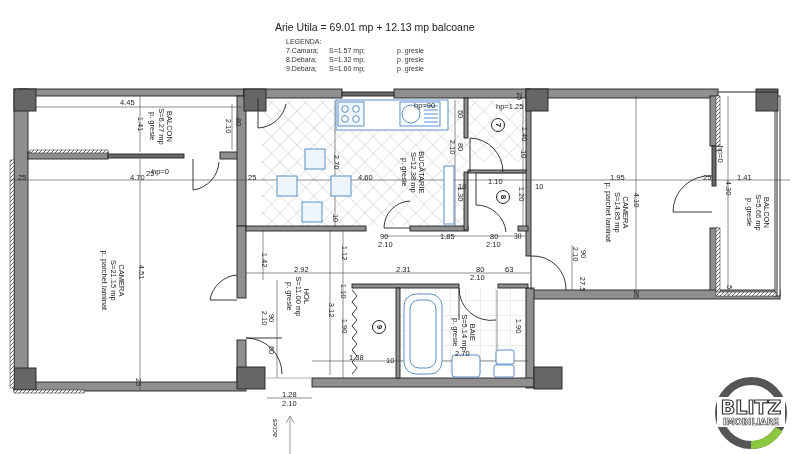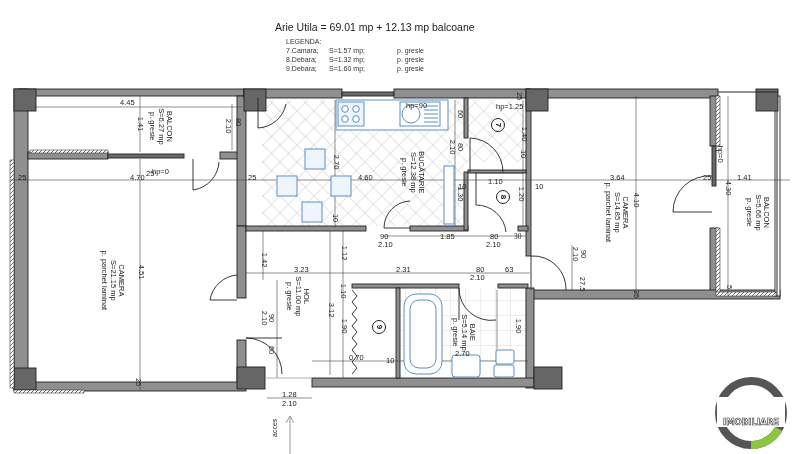--- a/index.html
+++ b/index.html
@@ -263,21 +263,21 @@
 <div class="dim" style="left:120px;top:99px;">4.45</div>
 <div class="vtxt" style="left:130px;top:120px;width:20px;">1.41</div>
 <div class="vtxt" style="left:228px;top:118px;width:20px;">80</div>
 <div class="vtxt" style="left:218px;top:122px;width:20px;">2.10</div>
 <div class="dim" style="left:130px;top:174px;">4.70</div>
 <div class="dim" style="left:146px;top:170px;">25</div>
 <div class="dim" style="left:152px;top:168px;">hp=0</div>
 <div class="dim" style="left:18px;top:174px;">25</div>
 <div class="dim" style="left:248px;top:174px;">25</div>
 
-<div class="dim" style="left:360px;top:102px;padding-left:46px;">hp=90</div>
+<div class="dim" style="left:368px;top:102px;padding-left:46px;">hp=90</div>
 <div class="dim" style="left:496px;top:103px;">hp=1.25</div>
 <div class="vtxt" style="left:452px;top:110px;width:16px;">60</div>
 <div class="vtxt" style="left:452px;top:143px;width:16px;">80</div>
 <div class="vtxt" style="left:442px;top:143px;width:20px;">2.10</div>
 <div class="vtxt" style="left:326px;top:158px;width:20px;">2.70</div>
 <div class="dim" style="left:358px;top:174px;">4.60</div>
 <div class="vtxt" style="left:514px;top:130px;width:20px;">1.40</div>
 <div class="vtxt" style="left:516px;top:150px;width:14px;">10</div>
 <div class="dim" style="left:488px;top:178px;">1.10</div>
 <div class="dim" style="left:458px;top:183px;">10</div>
@@ -286,61 +286,62 @@
 <div class="dim" style="left:535px;top:183px;">10</div>
 <div class="vtxt" style="left:328px;top:214px;width:14px;">10</div>
 
 <div class="dim" style="left:380px;top:233px;">90</div>
 <div class="dim" style="left:378px;top:241px;">2.10</div>
 <div class="dim" style="left:440px;top:233px;">1.85</div>
 <div class="dim" style="left:490px;top:233px;">80</div>
 <div class="dim" style="left:486px;top:241px;">2.10</div>
 <div class="dim" style="left:514px;top:233px;font-family:Liberation Serif, serif;">30</div>
 
-<div class="dim" style="left:610px;top:174px;">3.64</div>
+<div class="dim" style="left:610px;top:174px;">1.95</div>
 <div class="vtxt" style="left:626px;top:196px;width:20px;">4.10</div>
 <div class="vtxt" style="left:708px;top:150px;width:24px;">hp=0</div>
 <div class="dim" style="left:703px;top:174px;">25</div>
 <div class="dim" style="left:737px;top:174px;">1.41</div>
 <div class="vtxt" style="left:718px;top:184px;width:20px;">4.30</div>
 <div class="vtxt" style="left:724px;top:283px;width:10px;">5</div>
 <div class="vtxt" style="left:626px;top:290px;width:20px;">25</div>
 <div class="vtxt" style="left:575px;top:250px;width:16px;">90</div>
 <div class="vtxt" style="left:565px;top:250px;width:20px;">2.10</div>
 <div class="vtxt" style="left:572px;top:280px;width:20px;">27.5</div>
 <div class="vtxt" style="left:512px;top:92px;width:14px;">25</div>
 
 <div class="vtxt" style="left:131px;top:268px;width:20px;">4.51</div>
 <div class="vtxt" style="left:131px;top:378px;width:14px;">25</div>
 
 <div class="vtxt" style="left:254px;top:256px;width:20px;">1.42</div>
-<div class="dim" style="left:294px;top:266px;">3.23</div>
+<div class="dim" style="left:294px;top:266px;">2.92</div>
 <div class="vtxt" style="left:334px;top:249px;width:20px;">1.12</div>
 <div class="dim" style="left:396px;top:266px;">2.31</div>
 <div class="dim" style="left:476px;top:266px;">80</div>
 <div class="dim" style="left:470px;top:274px;">2.10</div>
 <div class="dim" style="left:505px;top:266px;">63</div>
 <div class="vtxt" style="left:321px;top:306px;width:20px;">3.12</div>
 <div class="vtxt" style="left:333px;top:287px;width:20px;">1.10</div>
 <div class="vtxt" style="left:334px;top:322px;width:20px;">1.90</div>
-<div class="dim" style="left:349px;top:354px;">0.70</div>
+<div class="dim" style="left:349px;top:354px;">1.38</div>
 <div class="dim" style="left:386px;top:357px;">10</div>
 <div class="dim" style="left:455px;top:350px;">2.70</div>
 <div class="vtxt" style="left:508px;top:322px;width:20px;">1.90</div>
 
 <div class="vtxt" style="left:264px;top:314px;width:14px;">90</div>
 <div class="vtxt" style="left:254px;top:314px;width:20px;">2.10</div>
 <div class="vtxt" style="left:264px;top:346px;width:14px;">60</div>
 
 <div class="dim" style="left:282px;top:391px;">1.28</div>
 <div class="dim" style="left:282px;top:400px;">2.10</div>
 
 <div class="vtxtl" style="left:262px;top:424px;width:26px;font-size:7px;">acces</div>
 <div class="abs" style="left:286px;top:414px;width:8px;height:40px;"></div>
 
 <div class="logo">
   <svg width="76" height="76" viewBox="0 0 76 76">
     <circle cx="38" cy="38" r="32" stroke="#555" stroke-width="8" fill="none"></circle>
     <path d="M38 70 A32 32 0 0 0 66 54" stroke="#8dc63f" stroke-width="8" fill="none"></path>
     <rect x="4" y="22" width="68" height="30" fill="#fff"></rect>
   </svg>
+  <div class="logo-t1">BLITZ</div>
   <div class="logo-t2">IMOBILIARE</div>
 </div>
 
 </body></html>

